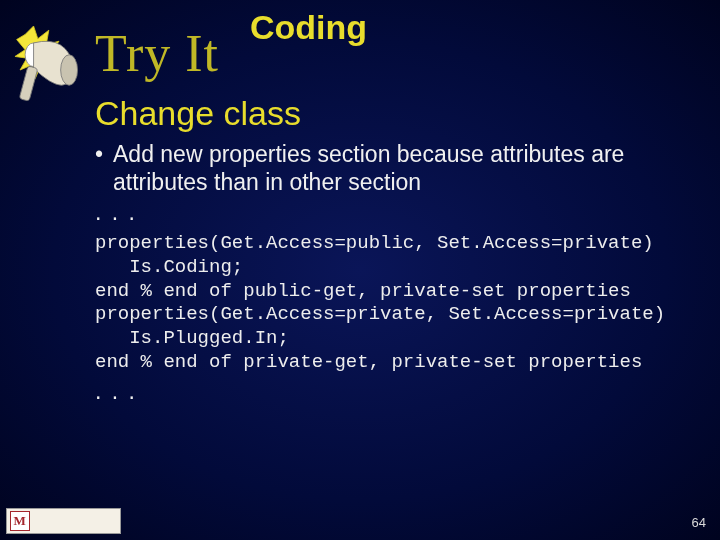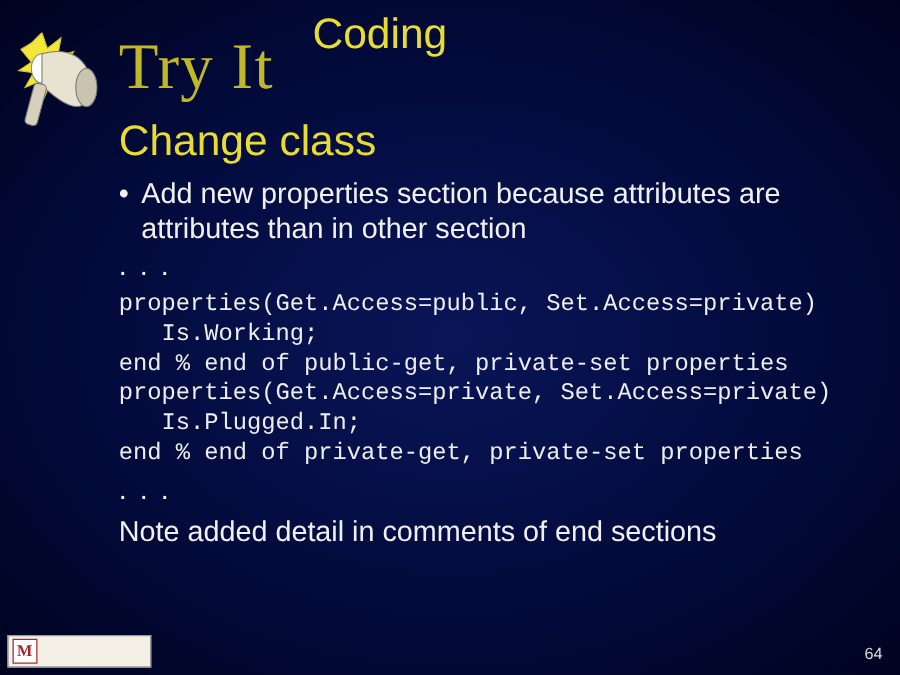--- a/index.html
+++ b/index.html
@@ -24,21 +24,21 @@
     top: 26px;
     width: 85px;
     height: 110px;
   }
   .title-coding {
     position: absolute;
     left: 250px;
     top: 8px;
     color: #e8dd2c;
     font-size: 34px;
-    font-weight: 400;
+    font-weight: 700;
   }
   .try-it {
     position: absolute;
     left: 95px;
     top: 24px;
     color: #c0b826;
     font-family: "Brush Script MT", "Apple Chancery", cursive;
     font-size: 52px;
     font-weight: normal;
     letter-spacing: 1px;
@@ -144,27 +144,26 @@
 
   <div class="subtitle">Change class</div>
 
   <div class="content">
     <div class="bullet-row">
       <div class="bullet-mark">•</div>
       <div class="bullet-text">Add new properties section because attributes are attributes than in other section</div>
     </div>
     <div class="ellipsis">. . .</div>
     <div class="code">properties(Get.Access=public, Set.Access=private)
-   Is.Working;
+   Is.Coding;
 end % end of public-get, private-set properties</div>
     <div class="code" style="margin-top:0">properties(Get.Access=private, Set.Access=private)
    Is.Plugged.In;
 end % end of private-get, private-set properties</div>
     <div class="ellipsis">. . .</div>
-    <div class="note">Note added detail in comments of end sections</div>
   </div>
 
   <div class="logo">
     <span class="logo-m">M</span>
   </div>
 
   <div class="page-num">64</div>
 
 </div>
 

